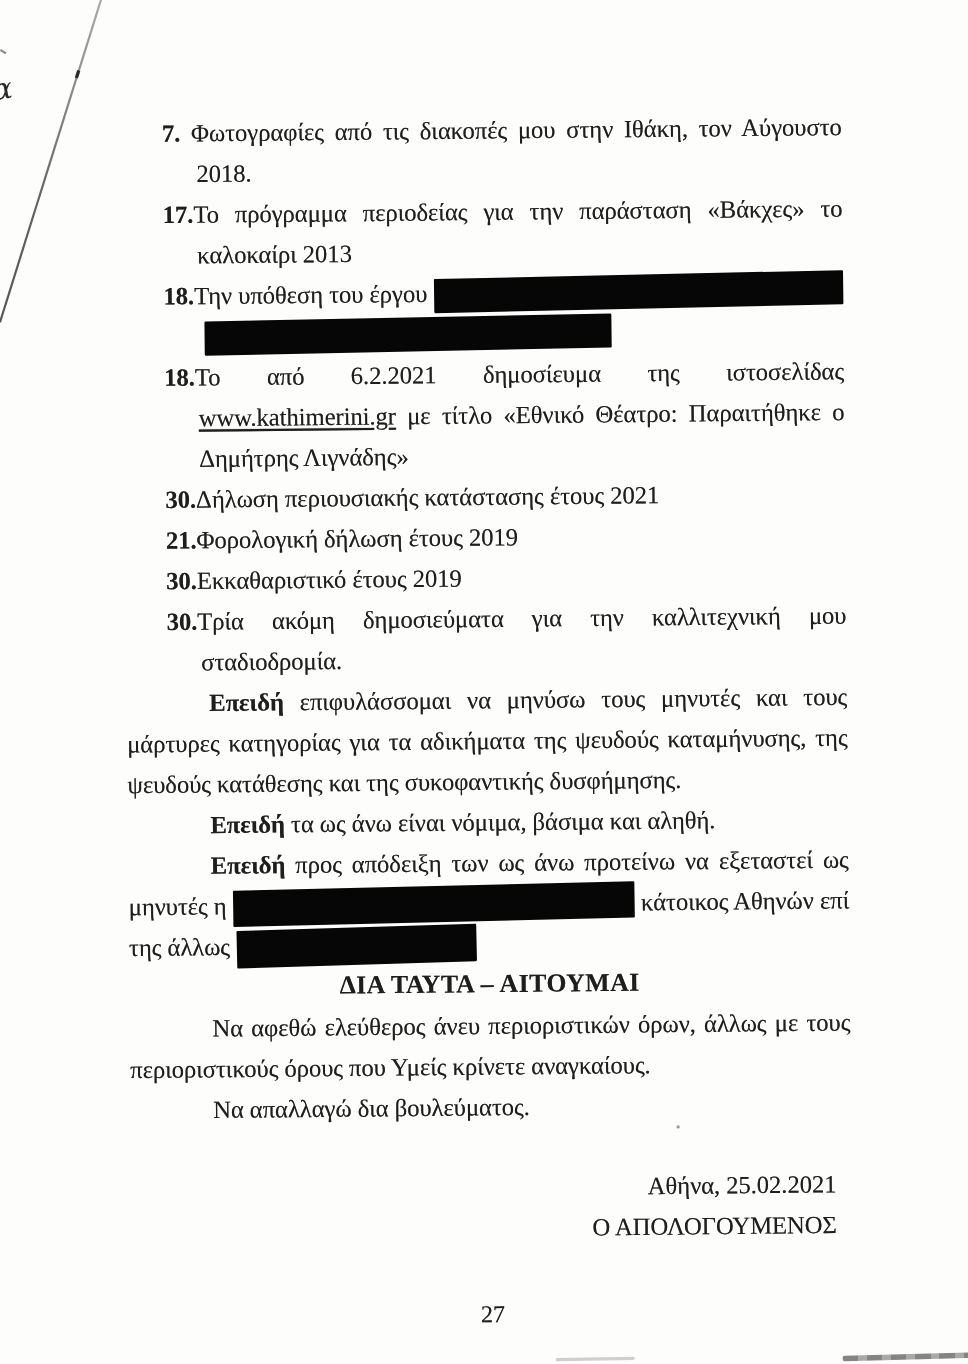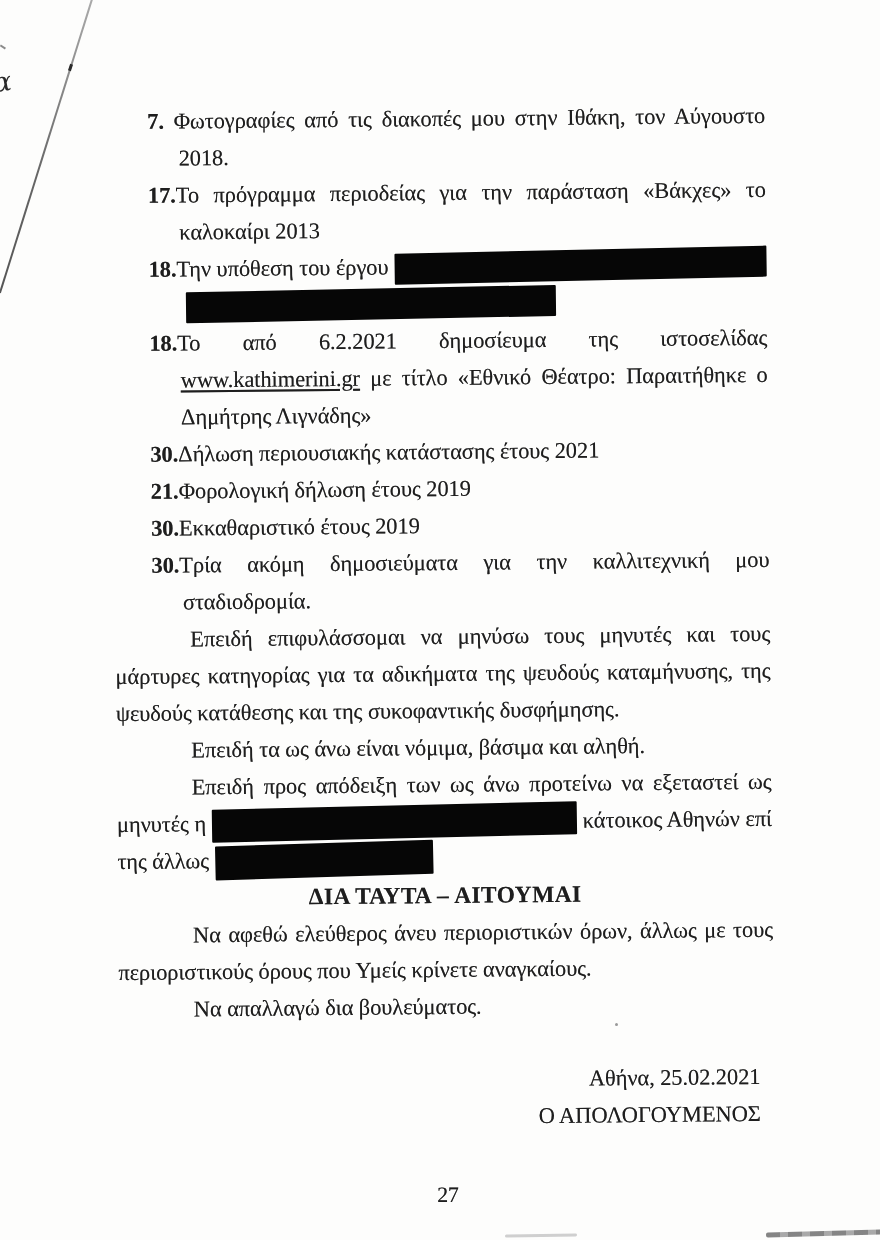--- a/index.html
+++ b/index.html
@@ -24,21 +24,21 @@
   .line{position:relative;min-height:37px;}
   .i1{padding-left:37px;}
   .ic{padding-left:68px;}
   .p1{padding-left:75px;}
   .pc{padding-left:0;}
   .h{text-align:center;font-weight:bold;letter-spacing:.4px;font-size:23.5px;}
   .j{text-align:justify;text-align-last:justify;text-justify:inter-word;}
   .flex{display:flex;align-items:center;}
   .flex span{white-space:pre;flex:0 0 auto;}
   .num{font-weight:bold;}
-  .b{font-weight:normal;}
+  .b{font-weight:bold;}
   .url{text-decoration:underline;text-underline-offset:3px;}
   .bar{
     display:inline-block;background:#060606;flex:0 0 auto;
     margin:0 7px 0 6px;border-radius:1px;align-self:center;
   }
   .bar.grow{flex:1 1 auto;margin-right:0;}
 
   
   .sig{margin-top:36px;text-align:right;padding-right:14px;}
   .pagenum{margin-top:41px;text-align:center;font-size:22px;}

